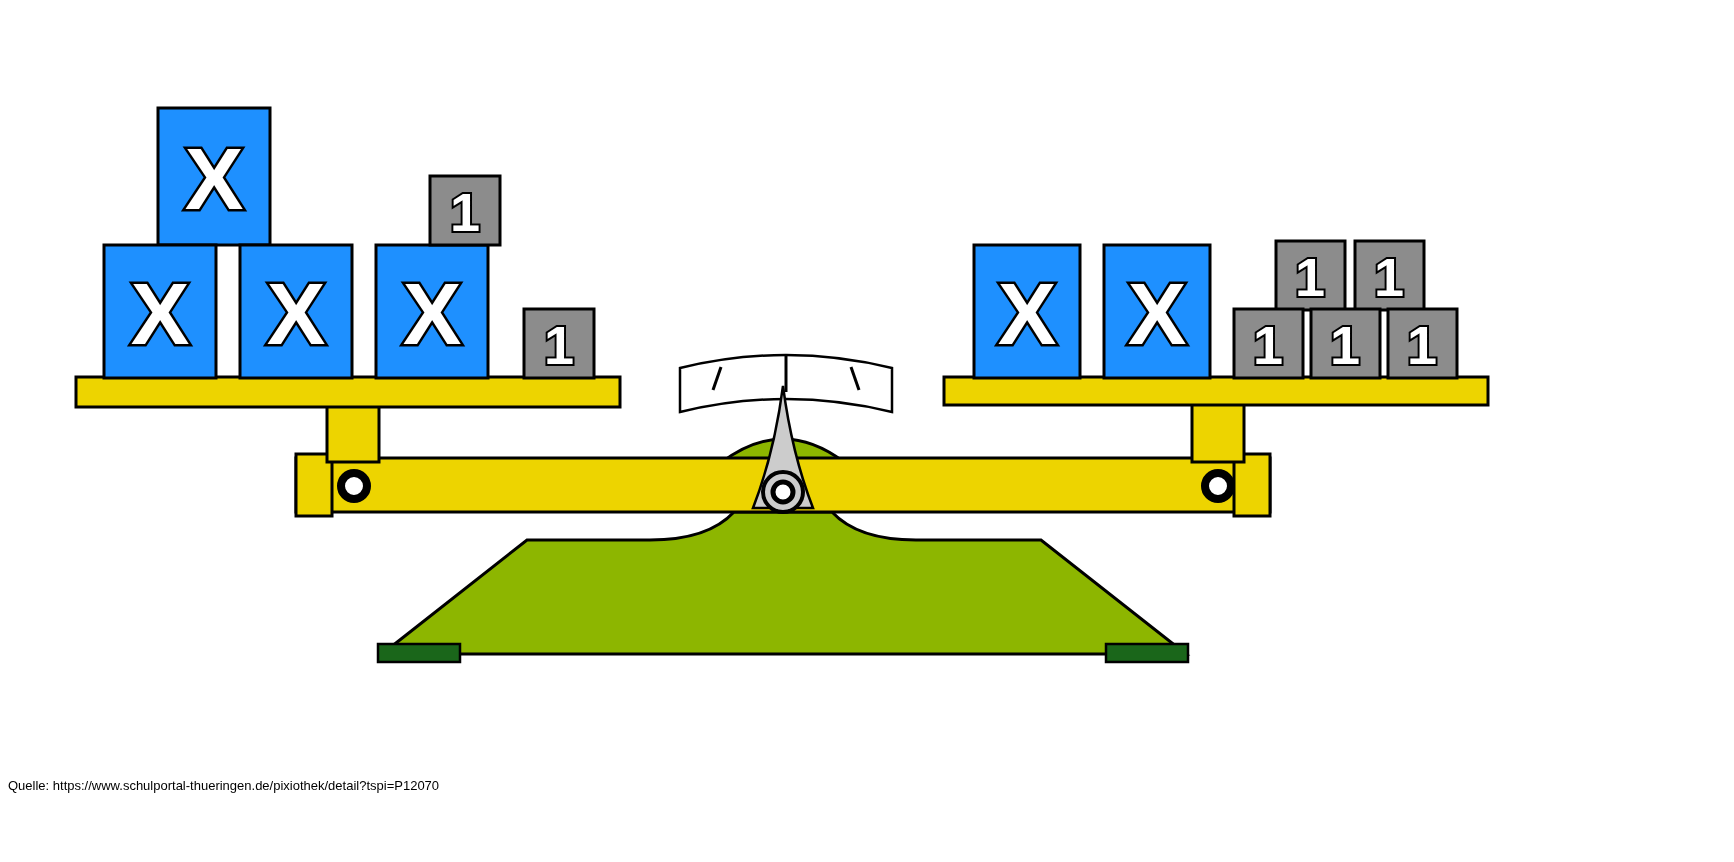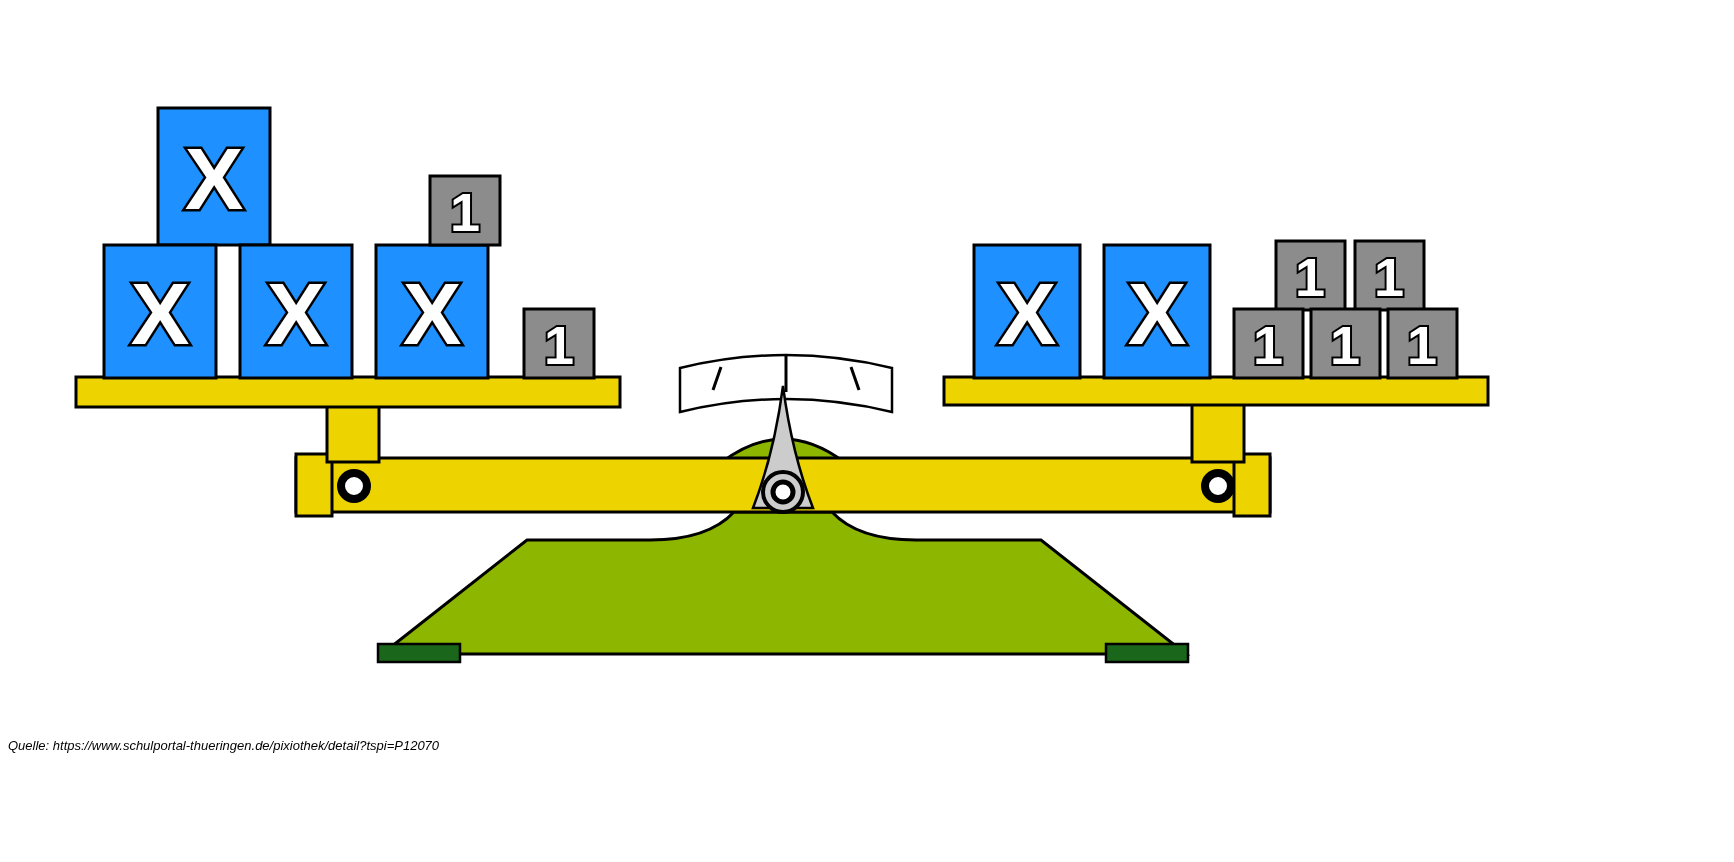--- a/index.html
+++ b/index.html
@@ -21,24 +21,23 @@
     text-anchor: middle;
     dominant-baseline: central;
   }
   .lx { font-size: 88px; stroke-width: 5px; }
   .l1 { font-size: 54px; stroke-width: 4px; }
   .outline { stroke: #000000; stroke-width: 3px; }
   .outline-thin { stroke: #000000; stroke-width: 2.5px; }
   .caption {
     position: absolute;
     left: 8px;
-    top: 738px;
+    top: 778px;
     font-size: 13px;
     color: #000000;
-    font-style: italic;
   }
 </style>
 </head>
 <body>
 
 <div class="stage">
 
   <svg width="1734" height="862" viewBox="0 0 1734 862">
 
     <path d="M 382 654 L 527 540 L 650 540 Q 708 540 734 512 L 832 512 Q 858 540 916 540 L 1041 540 L 1186 654 Z" class="outline" fill="#8DB600"></path>

